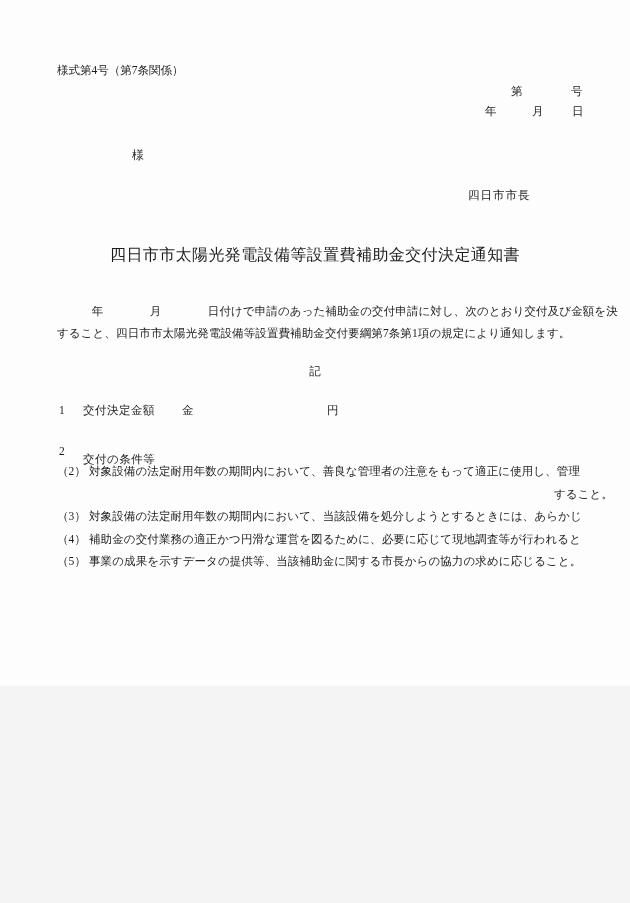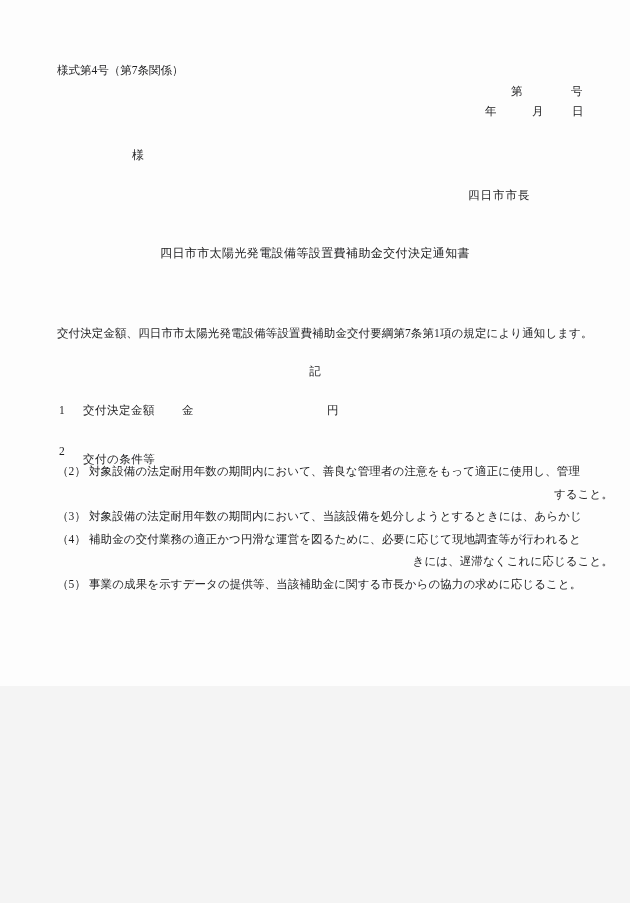--- a/index.html
+++ b/index.html
@@ -13,21 +13,21 @@
     position: relative;
     width: 630px;
     height: 686px;
     background: #fdfdfd;
     overflow: hidden;
     font-size: 11.5px;
     line-height: 1.0;
   }
   .abs { position: absolute; white-space: nowrap; }
   .centered { left: 0; width: 630px; text-align: center; }
-  .doc-title { font-size: 12px; letter-spacing: 0.4px; }
+  .doc-title { font-size: 16px; letter-spacing: 0.4px; }
   .body-line { letter-spacing: 0.1px; }
   .cond-list { position: absolute; left: 57px; top: 466px; width: 556px; }
   .cond-line {
     height: 22.6px;
     white-space: nowrap;
     letter-spacing: 0.1px;
   }
   .cond-line.cont { padding-left: 21px; text-align: right; }
   .addressee { font-size: 12px; }
 </style>
@@ -44,38 +44,38 @@
   <span class="abs" style="left:485px; top:106px;">年</span>
   <span class="abs" style="left:532px; top:106px;">月</span>
   <span class="abs" style="left:572px; top:106px;">日</span>
 
   <div class="abs addressee" style="left:132px; top:149px;">様</div>
 
   <div class="abs" style="left:448px; top:190px; letter-spacing:1px;margin-left:20px;">四日市市長</div>
 
   <div class="abs centered doc-title" style="top:247px;">四日市市太陽光発電設備等設置費補助金交付決定通知書</div>
 
-  <div class="abs body-line" style="left:57px; top:328px;">交付決定金額、四日市市太陽光発電設備等設置費補助金交付要綱第7条第1項の規定により通知します。</div>
+  <div class="abs body-line" style="left:57px; top:306px;">　　　年　　　　月　　　　日付けで申請のあった補助金の交付申請に対し、次のとおり交付及び金額を決</div>
+  <div class="abs body-line" style="left:57px; top:328px;">すること、四日市市太陽光発電設備等設置費補助金交付要綱第7条第1項の規定により通知します。</div>
 
   <div class="abs centered" style="top:366px;">記</div>
 
   <div class="abs" style="left:0; top:405px; width:630px; height:14px;">
     <span class="abs" style="left:59px; top:0;">1</span>
     <span class="abs" style="left:83px; top:0; letter-spacing:0.5px;">交付決定金額</span>
     <span class="abs" style="left:182px; top:0;">金</span>
     <span class="abs" style="left:327px; top:0;">円</span>
   </div>
 
   <div class="abs" style="left:0; top:446px; width:630px; height:14px;">
     <span class="abs" style="left:59px; top:0;">2</span>
     <span class="abs" style="left:83px; top:8px; letter-spacing:0.5px;">交付の条件等</span>
   </div>
 
   <div class="cond-list">
     <div class="cond-line">（2） 対象設備の法定耐用年数の期間内において、善良な管理者の注意をもって適正に使用し、管理</div>
     <div class="cond-line cont">すること。</div>
     <div class="cond-line">（3） 対象設備の法定耐用年数の期間内において、当該設備を処分しようとするときには、あらかじ</div>
     <div class="cond-line">（4） 補助金の交付業務の適正かつ円滑な運営を図るために、必要に応じて現地調査等が行われると</div>
-    <div class="cond-line cont">きには、遅滞なくこれに応じること。</div>
     <div class="cond-line">（5） 事業の成果を示すデータの提供等、当該補助金に関する市長からの協力の求めに応じること。</div>
   </div>
 
 </div>
 
 </body></html>

